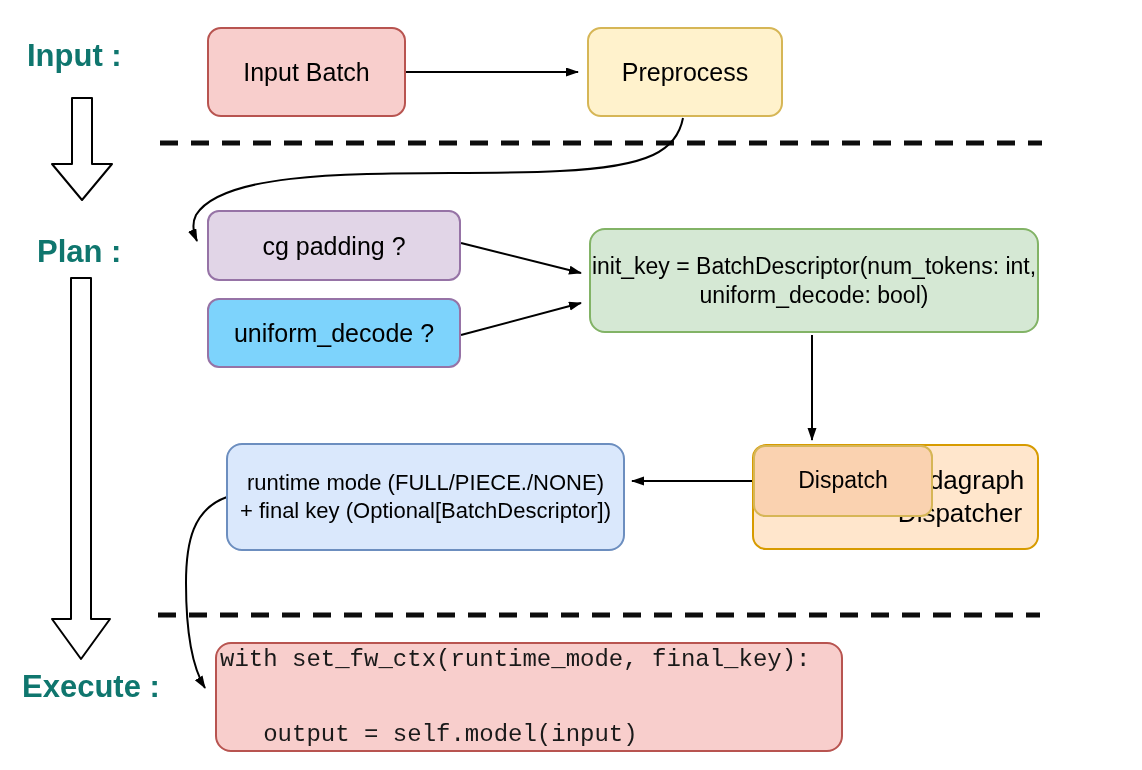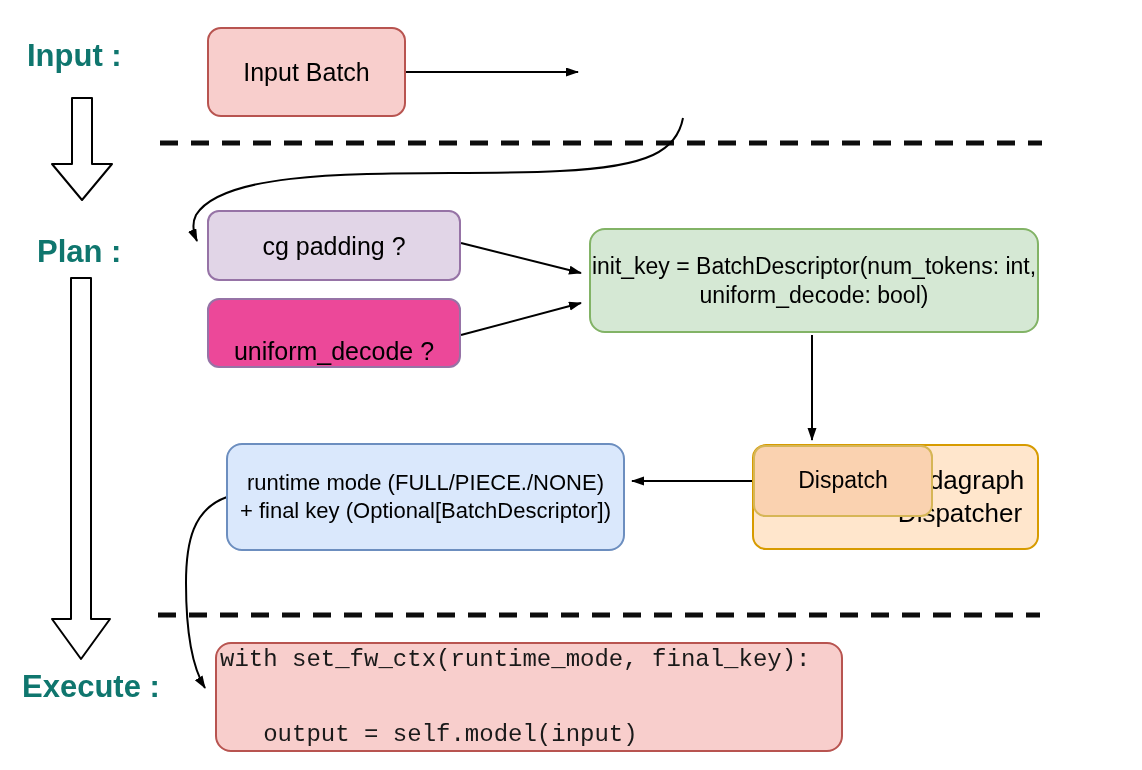--- a/index.html
+++ b/index.html
@@ -29,21 +29,21 @@
     justify-content:center;
     text-align:center;
     color:#000000;
     line-height:1.2;
   }
   .node .ln{display:block;white-space:nowrap;}
 
   .n-input-batch{left:207px;top:27px;width:199px;height:90px;background:#F8CECC;border-color:#B85450;font-size:25px;}
   .n-preprocess {left:587px;top:27px;width:196px;height:90px;background:#FFF2CC;border-color:#D6B656;font-size:25px;}
   .n-cg-padding{left:207px;top:210px;width:254px;height:71px;background:#E1D5E7;border-color:#9673A6;font-size:25px;border-radius:12px;}
-  .n-uniform-decode{left:207px;top:298px;width:254px;height:70px;background:#ec4899;border-color:#9673A6;font-size:25px;border-radius:12px;justify-content:flex-end;}
+  .n-uniform-decode{left:207px;top:298px;width:254px;height:70px;background:#7dd3fc;border-color:#9673A6;font-size:25px;border-radius:12px;}
   .n-init-key{left:589px;top:228px;width:450px;height:105px;background:#D5E8D4;border-color:#82B366;font-size:23px;border-radius:16px;line-height:29px;}
   .n-cudagraph{left:752px;top:444px;width:287px;height:106px;background:#FFE6CC;border-color:#D79B00;border-radius:14px;}
   .n-cudagraph-label{
     position:absolute;left:880px;top:462px;width:160px;height:70px;
     display:flex;flex-direction:column;align-items:center;justify-content:center;
     font-size:26px;color:#000;line-height:33px;text-align:center;
   }
   .n-dispatch{left:753px;top:445px;width:180px;height:72px;background:#FAD2B0;border-color:#D6B656;font-size:23px;border-radius:12px;}
   .n-runtime{left:226px;top:443px;width:399px;height:108px;background:#DAE8FC;border-color:#6C8EBF;font-size:22px;border-radius:16px;line-height:28px;}
   .n-execute-code{
@@ -93,20 +93,23 @@
   </svg>
 
   <div class="stage-label lbl-input">Input :</div>
   <div class="stage-label lbl-plan">Plan :</div>
   <div class="stage-label lbl-execute">Execute :</div>
 
   <div class="node n-input-batch">
     <span class="ln">Input Batch</span>
   </div>
 
+  <div class="node n-preprocess">
+    <span class="ln">Preprocess</span>
+  </div>
 
   <div class="node n-cg-padding">
     <span class="ln">cg padding ?</span>
   </div>
 
   <div class="node n-uniform-decode">
     <span class="ln">uniform_decode ?</span>
   </div>
 
   <div class="node n-init-key">

